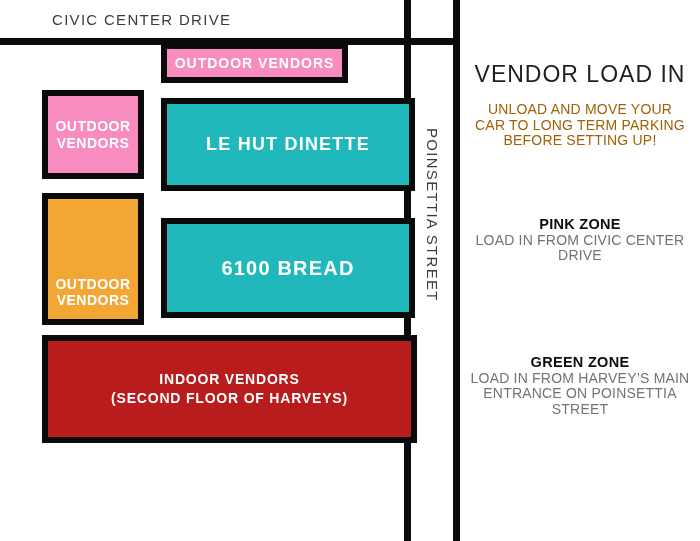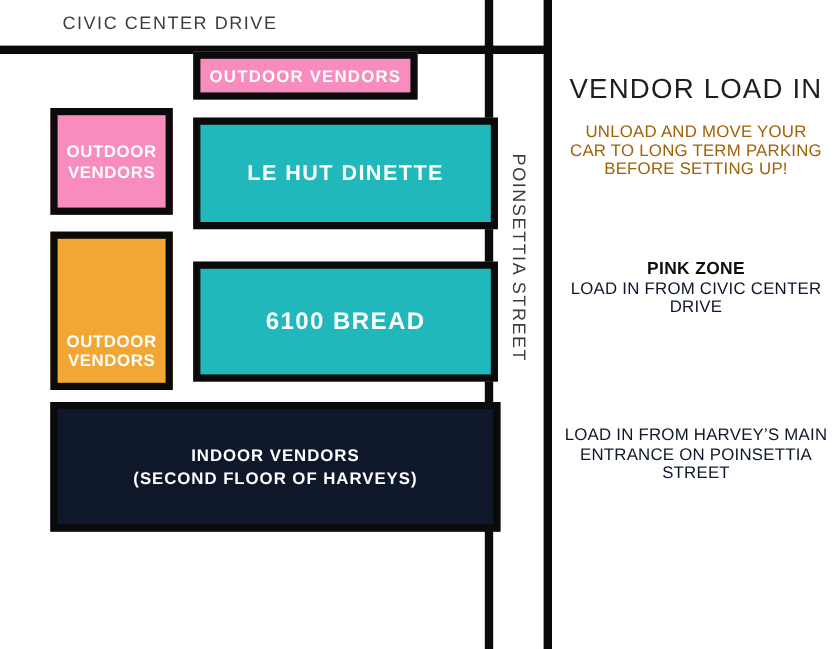--- a/index.html
+++ b/index.html
@@ -111,21 +111,21 @@
     font-size: 14.5px;
     font-weight: bold;
     letter-spacing: 0.3px;
     color: #0e0e0e;
     line-height: 15.5px;
   }
   .zone-body {
     font-size: 14px;
     line-height: 15.5px;
     letter-spacing: 0.2px;
-    color: #0f172a;
+    color: #737373;
     white-space: pre-line;
   }
 </style>
 </head>
 <body>
 
 <div class="canvas">
 
   <div class="h-road" style="background-color: rgb(10, 10, 10);"></div>
   <div class="v-road west" style="background-color: rgb(10, 10, 10);"></div>
@@ -152,38 +152,39 @@
 
   <div class="box box-orange" style="background-color: rgb(242, 167, 53);">
     <span>OUTDOOR
 VENDORS</span>
   </div>
 
   <div class="box box-teal-2" style="background-color: rgb(33, 184, 188);">
     <span>6100 BREAD</span>
   </div>
 
-  <div class="box box-olive" style="background-color: #0f172a;">
+  <div class="box box-olive" style="background-color: #b91c1c;">
     <span>INDOOR VENDORS
 (SECOND FLOOR OF HARVEYS)</span>
   </div>
 
   <div class="panel">
     <div class="panel-title">VENDOR LOAD IN</div>
     <div class="panel-intro">UNLOAD AND MOVE YOUR
 CAR TO LONG TERM PARKING
 BEFORE SETTING UP!</div>
 
     <div class="zone-block zone-pink">
       <div class="zone-heading">PINK ZONE</div>
       <div class="zone-body">LOAD IN FROM CIVIC CENTER
 DRIVE</div>
     </div>
 
 
     <div class="zone-block zone-green">
+      <div class="zone-heading">GREEN ZONE</div>
       <div class="zone-body">LOAD IN FROM HARVEY’S MAIN
 ENTRANCE ON POINSETTIA
 STREET</div>
     </div>
   </div>
 
 </div>
 
 </body></html>

